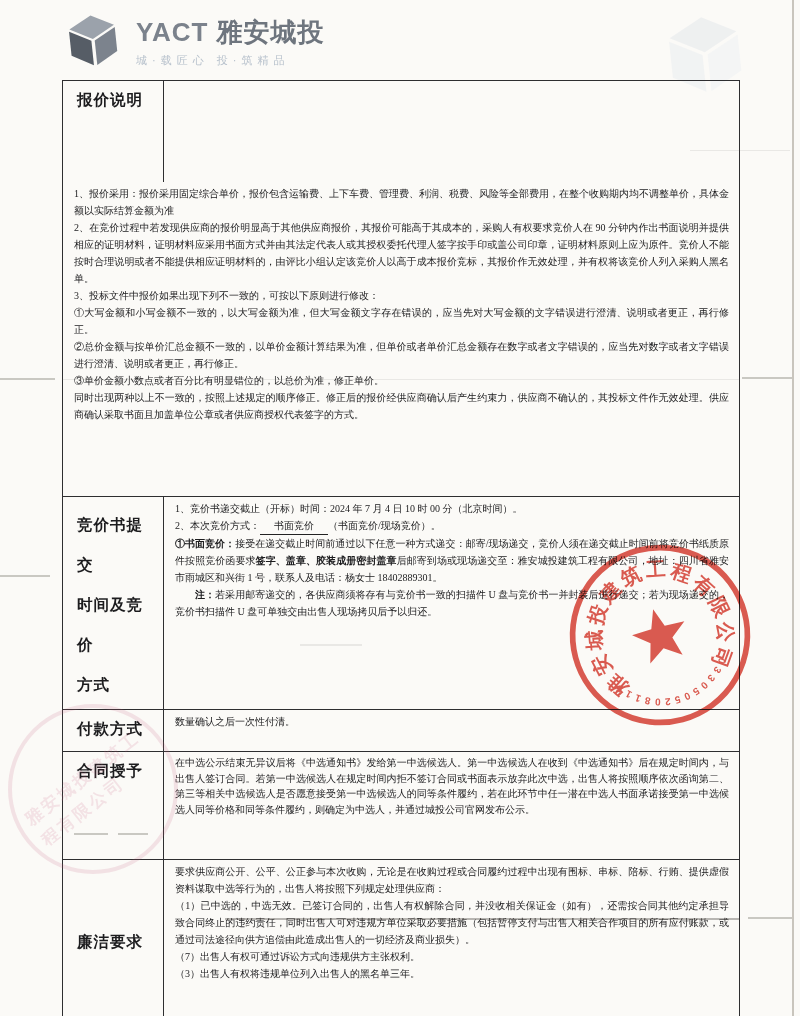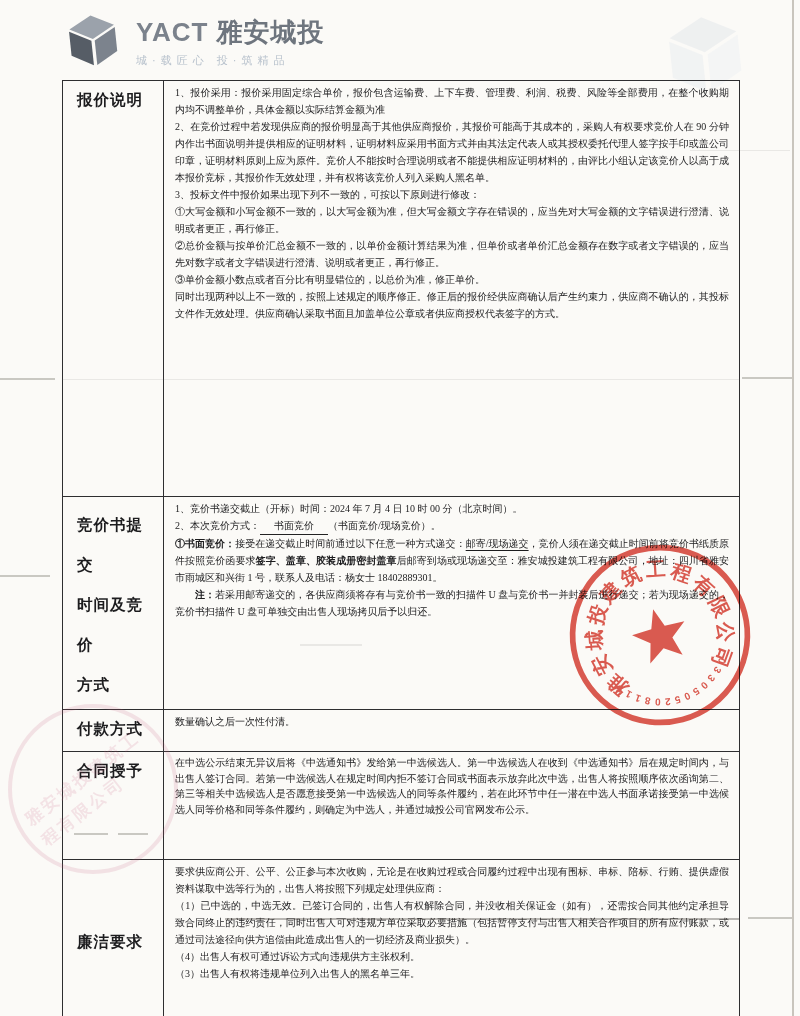--- a/index.html
+++ b/index.html
@@ -30,25 +30,25 @@
     font-size:15.5px;font-weight:600;letter-spacing:1px;line-height:22px;
     padding:8px 6px 4px 14px;white-space:pre-line;
   }
   .lbl.tall{line-height:40px;padding-top:8px;}
   .lbl.center{display:flex;align-items:center;padding-top:0;}
   .cnt{
     flex:1;box-sizing:border-box;padding:3px 10px 3px 11px;
     font-size:10px;line-height:17px;text-align:justify;
   }
   .cnt p{margin:0;}
-  .r1{min-height:415px;} .r2{min-height:169px;} .r3{min-height:42px;}
+  .r1{min-height:415px;flex-direction:column;} .r2{min-height:169px;} .r3{min-height:42px;}
   .r4{min-height:108px;} .r5{min-height:168px;}
   .r4 .cnt{line-height:15.6px;}
   .bold{font-weight:bold;}
-  .u{text-decoration:underline;text-underline-offset:3px;margin-top:24px;}
+  .u{text-underline-offset:3px;margin-top:24px;}
   .u-blank{display:inline-block;border-bottom:1.2px solid #222;padding:0 14px;}
   .note{ text-indent:2em; }
   
   .seal{position:absolute;left:565px;top:540px;width:190px;height:190px;
     opacity:.82;mix-blend-mode:multiply;z-index:6;}
   .seal-ch{font-family:"Liberation Serif","DejaVu Serif",serif;font-weight:bold;
     font-size:21px;fill:#d6382b;}
   .seal-num{font-family:"Liberation Sans","DejaVu Sans",sans-serif;font-weight:bold;
     font-size:10.5px;fill:#d6382b;letter-spacing:1px;}
   .faint-seal{position:absolute;left:8px;top:704px;width:170px;height:170px;border-radius:50%;
@@ -130,21 +130,21 @@
       <div class="cnt">
         <p>在中选公示结束无异议后将《中选通知书》发给第一中选候选人。第一中选候选人在收到《中选通知书》后在规定时间内，与出售人签订合同。若第一中选候选人在规定时间内拒不签订合同或书面表示放弃此次中选，出售人将按照顺序依次函询第二、第三等相关中选候选人是否愿意接受第一中选候选人的同等条件履约，若在此环节中任一潜在中选人书面承诺接受第一中选候选人同等价格和同等条件履约，则确定为中选人，并通过城投公司官网发布公示。</p>
       </div>
     </div>
 
     <div class="row r5">
       <div class="lbl center">廉洁要求</div>
       <div class="cnt">
         <p>要求供应商公开、公平、公正参与本次收购，无论是在收购过程或合同履约过程中出现有围标、串标、陪标、行贿、提供虚假资料谋取中选等行为的，出售人将按照下列规定处理供应商：</p>
         <p>（1）已中选的，中选无效。已签订合同的，出售人有权解除合同，并没收相关保证金（如有），还需按合同其他约定承担导致合同终止的违约责任，同时出售人可对违规方单位采取必要措施（包括暂停支付与出售人相关合作项目的所有应付账款，或通过司法途径向供方追偿由此造成出售人的一切经济及商业损失）。</p>
-        <p>（4）出售人有权可通过诉讼方式向违规供方主张权利。</p>
+        <p>（7）出售人有权可通过诉讼方式向违规供方主张权利。</p>
         <p>（3）出售人有权将违规单位列入出售人的黑名单三年。</p>
       </div>
     </div>
 
   </div>
 
   <svg class="seal" viewBox="0 0 200 200">
     <g transform="rotate(-15 100 100)">
       <circle cx="100" cy="100" r="92" fill="none" stroke="#d6382b" stroke-width="6"></circle>
       <polygon points="100,72 107.3,91.9 128.5,92.7 111.9,105.9 117.6,126.3 100,114.5 82.4,126.3 88.1,105.9 71.5,92.7 92.7,91.9" fill="#d6382b"></polygon>

